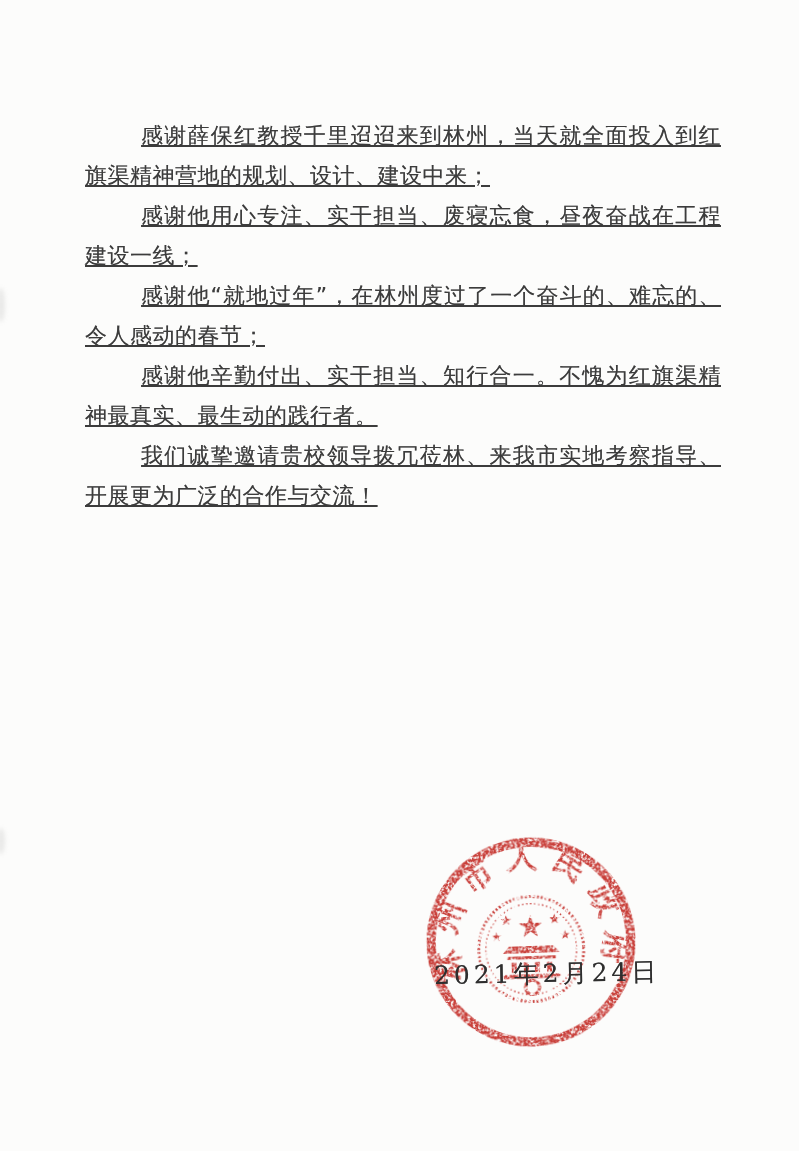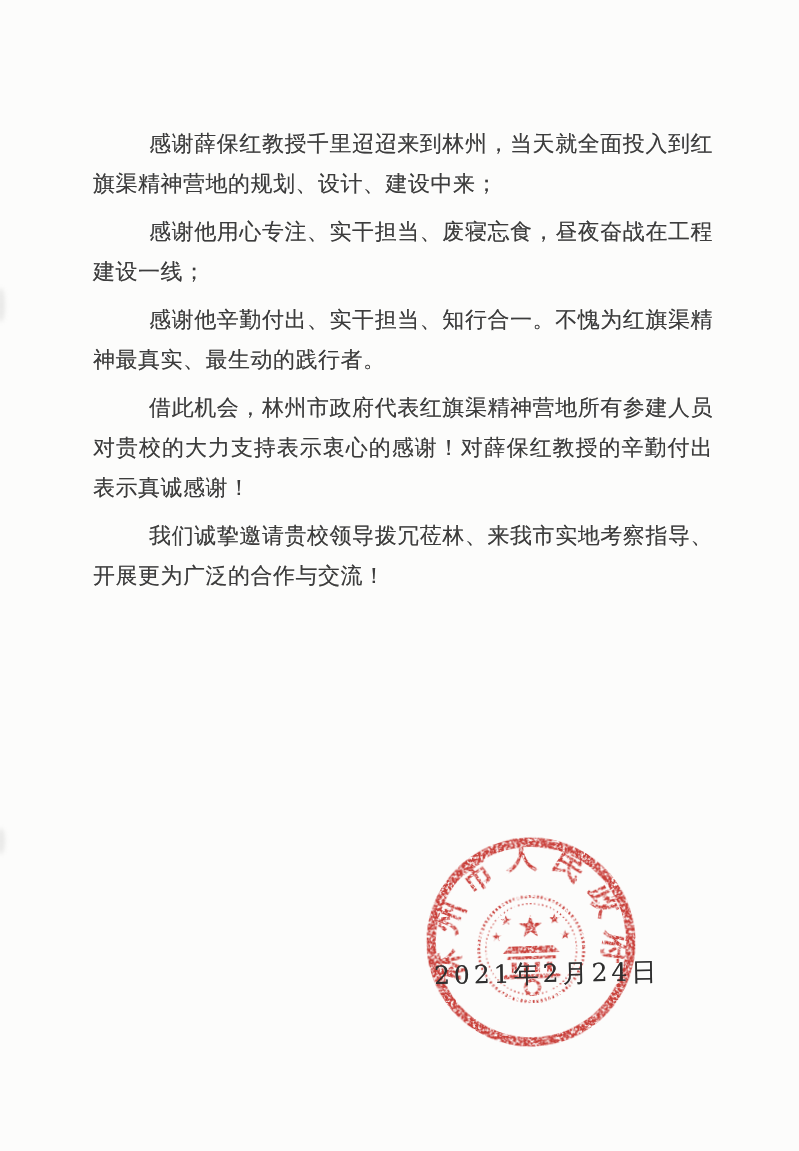--- a/index.html
+++ b/index.html
@@ -22,24 +22,25 @@
     top: 116px;
     width: 636px;
     font-size: 22px;
     line-height: 40px;
     color: #3c3c3c;
     text-align: justify;
     text-justify: inter-ideograph;
     letter-spacing: 0.5px;
   }
   .letter-body p {
-    margin: 8px;
+    margin: 0;
     text-indent: 2.55em;
     
     text-shadow: 0 0 0.6px rgba(60,60,60,0.55);
+    text-decoration: underline;
   }
   .seal {
     position: absolute;
     left: 420px;
     top: 831px;
     width: 222px;
     height: 222px;
     opacity: 0.93;
     z-index: 2;
     transform: rotate(-2deg);
@@ -75,22 +76,22 @@
 <body>
 
 <div class="page">
 
   <div class="scan-smudge smudge-a"></div>
   <div class="scan-smudge smudge-b"></div>
 
   <div class="letter-body">
     <p>感谢薛保红教授千里迢迢来到林州，当天就全面投入到红旗渠精神营地的规划、设计、建设中来；</p>
     <p>感谢他用心专注、实干担当、废寝忘食，昼夜奋战在工程建设一线；</p>
+    <p>感谢他“就地过年”，在林州度过了一个奋斗的、难忘的、令人感动的春节；</p>
     <p>感谢他辛勤付出、实干担当、知行合一。不愧为红旗渠精神最真实、最生动的践行者。</p>
-    <p>借此机会，林州市政府代表红旗渠精神营地所有参建人员对贵校的大力支持表示衷心的感谢！对薛保红教授的辛勤付出表示真诚感谢！</p>
     <p>我们诚挚邀请贵校领导拨冗莅林、来我市实地考察指导、开展更为广泛的合作与交流！</p>
   </div>
 
   <svg class="seal" viewBox="0 0 220 220" xmlns="http://www.w3.org/2000/svg">
     <defs>
       <path id="sealArc" d="M 43 141.3 A 74 74 0 1 1 177 141.3" fill="none"></path>
       <filter id="stampRough" x="-15%" y="-15%" width="130%" height="130%">
         <feTurbulence type="fractalNoise" baseFrequency="0.38" numOctaves="3" seed="11" result="n"></feTurbulence>
         <feColorMatrix in="n" type="matrix" values="0 0 0 0 0  0 0 0 0 0  0 0 0 0 0  0 0 0 3.2 -0.85" result="a"></feColorMatrix>
         <feComposite in="SourceGraphic" in2="a" operator="in"></feComposite>

